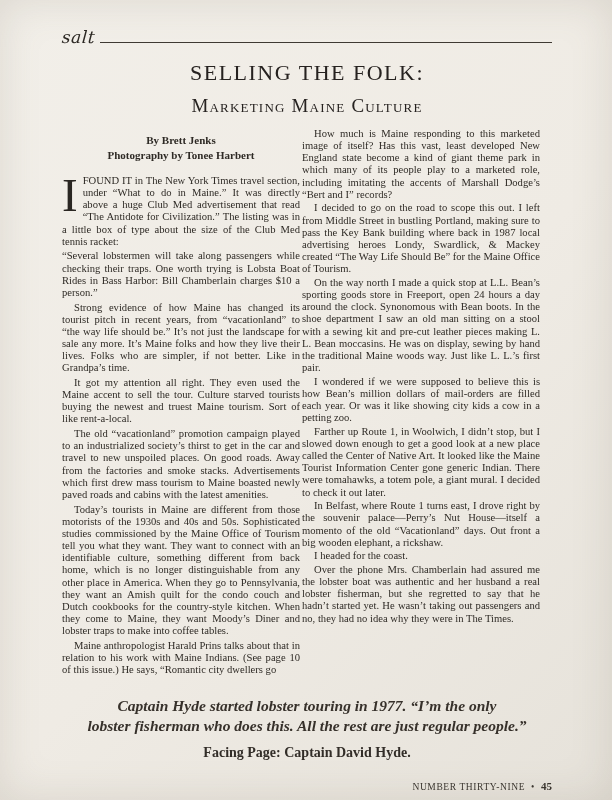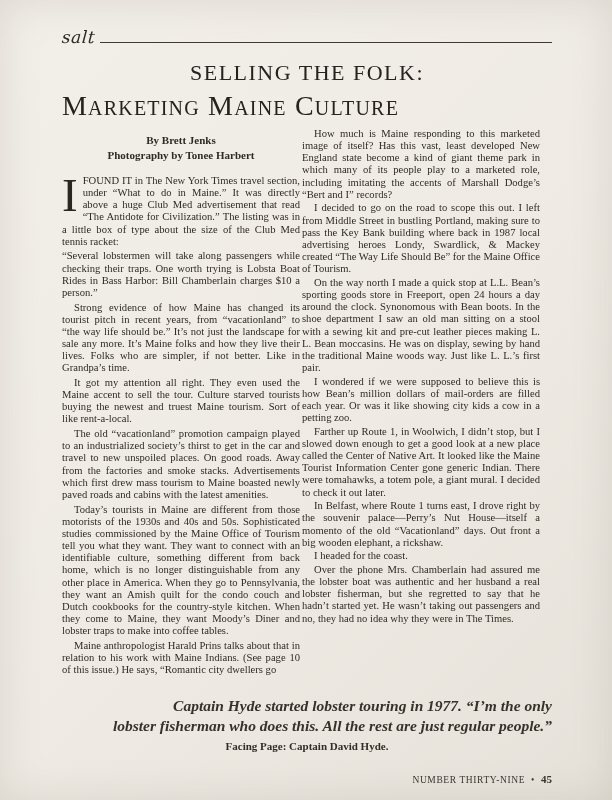--- a/index.html
+++ b/index.html
@@ -24,47 +24,47 @@
     transform:skewX(-4deg);
   }
   .masthead-rule{flex:1;border-bottom:1.6px solid #3f3a33;margin:0 0 3px 5px;}
 
   
   .title1{
     text-align:center;font-size:22px;line-height:36px;letter-spacing:1.5px;
     margin-top:9px;color:#262220;
   }
   .title2{
-    font-variant:small-caps;font-size:28px;line-height:27px;
+    text-align:center;font-variant:small-caps;font-size:19px;line-height:27px;
     letter-spacing:1.2px;margin-top:1px;color:#262220;
   }
 
   
   .columns{display:flex;gap:2px;margin-top:9px;}
   .col{width:238px;font-size:10.6px;line-height:12.15px;text-align:justify;color:#2e2a25;}
   .byline{
     text-align:center;font-weight:bold;font-size:11px;line-height:14.5px;
     margin:5px 0 13px 0;
   }
   .col p{margin:0 0 2.5px 0;}
   .col.right p{margin:0 0 1.5px 0;}
   .col p.indent{text-indent:12px;}
   .dropcap{
     float:left;font-size:47px;line-height:36px;padding:2px 5px 0 0;color:#2a2622;
   }
   .ital{}
 
   
   .caption{
-    margin-top:17px;text-align:right;
+    margin-top:17px;text-align:center;
     font-style:italic;font-weight:bold;
     font-size:15.5px;line-height:20.5px;color:#37312b;
   }
   .facing{
-    text-align:center;font-weight:bold;font-size:11px;line-height:14px;margin-top:2px;color:#322d28;
+    text-align:center;font-weight:bold;font-size:14px;line-height:14px;margin-top:9px;color:#322d28;
   }
 
   
   .footer{
     margin-top:20px;text-align:right;font-size:9.5px;letter-spacing:.6px;color:#3a352f;
   }
   .footer .pageno{font-weight:bold;font-size:11px;letter-spacing:0;}
 </style>
 </head>
 <body>

